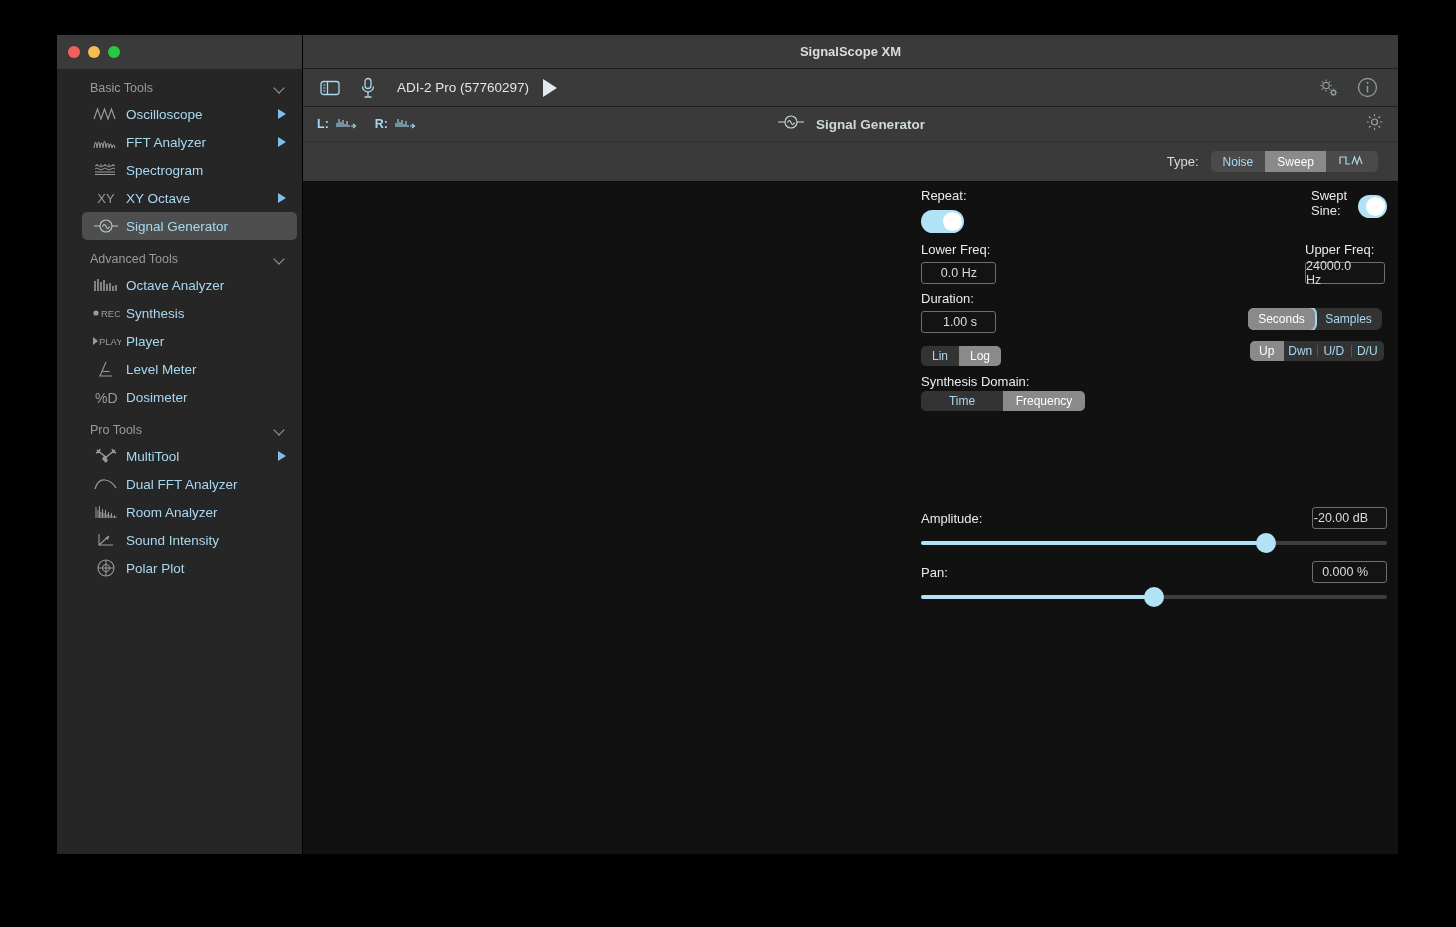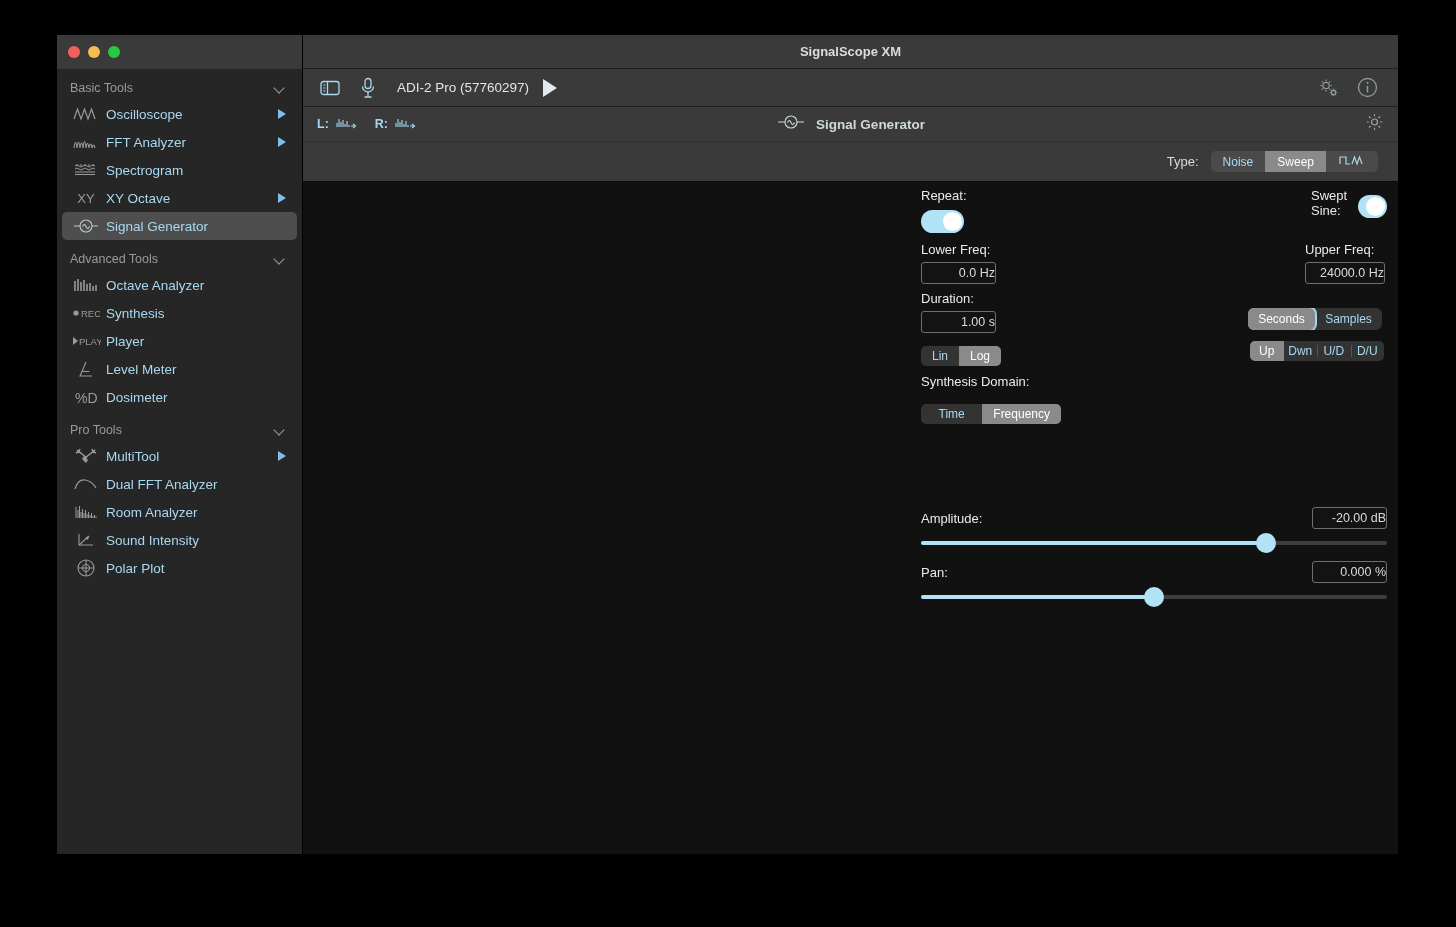--- a/index.html
+++ b/index.html
@@ -30,21 +30,21 @@
     height: 34px;
     display: flex; align-items: center;
     padding-left: 11px; gap: 8px;
     background: #3a3a3a;
   }
   .light { width: 12px; height: 12px; border-radius: 50%; }
   .light.red { background: #f2615b; }
   .light.yellow { background: #f4bd4f; }
   .light.green { background: #2ac841; }
 
-  #sidebar-scroll { flex: 1; padding-top: 6px; background: #262626; }
+  #sidebar-scroll { flex: 1; padding-top: 6px; background: #262626; margin-left: 20px; }
 
   .group-header {
     display: flex; align-items: center; justify-content: space-between;
     padding: 4px 16px 4px 13px;
     height: 25px;
     color: #9a9a9a; font-size: 12.5px;
   }
   .chevron-dn {
     width: 11px; height: 7px; position: relative;
   }
@@ -175,21 +175,21 @@
     position: absolute; right: 2px; top: 2px;
     width: 19px; height: 19px; border-radius: 50%;
     background: #ffffff;
   }
   .numfield {
     width: 75px; height: 22px;
     background: #131313; border: 1px solid #6f6f6f;
     border-radius: 3px;
     color: #d6dee2; font-size: 12.5px;
     display: flex; align-items: center; justify-content: flex-end;
-    padding-right: 0;
+    padding-right: 18px;
     margin-top: 5px;
   }
   .numfield.wide { width: 80px; }
 
   .seg-sm { display: flex; background: #333333; border-radius: 5px; overflow: hidden; }
   .seg-sm .segbtn {
     font-size: 12px; color: #a8d8f0;
     padding: 0 11px; height: 20px;
     display: flex; align-items: center; justify-content: center;
   }
@@ -555,21 +555,21 @@
 
       <div class="ctl-col" style="left:618px; top:164px;">
         <div class="seg-sm">
           <div class="segbtn">Lin</div>
           <div class="segbtn on">Log</div>
         </div>
       </div>
 
       <div class="ctl-col" style="left:618px; top:192px;">
         <div class="ctl-label">Synthesis Domain:</div>
-        <div class="seg-sm" style="margin-top:15px; width:140px;">
+        <div class="seg-sm" style="margin-top:2px; width:164px;">
           <div class="segbtn" style="flex:1;">Time</div>
           <div class="segbtn on" style="flex:1;">Frequency</div>
         </div>
       </div>
 
       <div class="ctl-col" style="left:1008px; top:6px; width:76px; display:flex; flex-direction:row; align-items:center;">
         <div class="ctl-label">Swept Sine:</div>
         <div class="toggle">
             <span class="knob"></span>
           </div>

